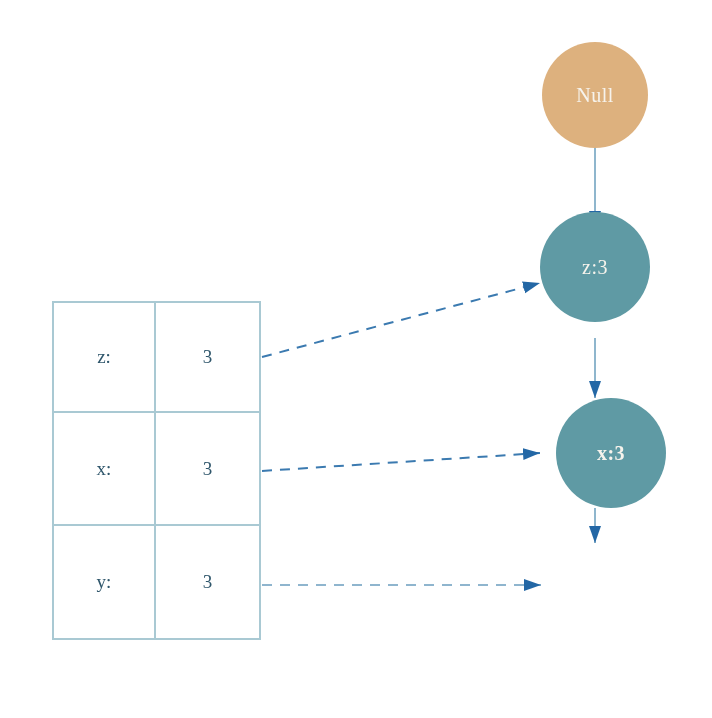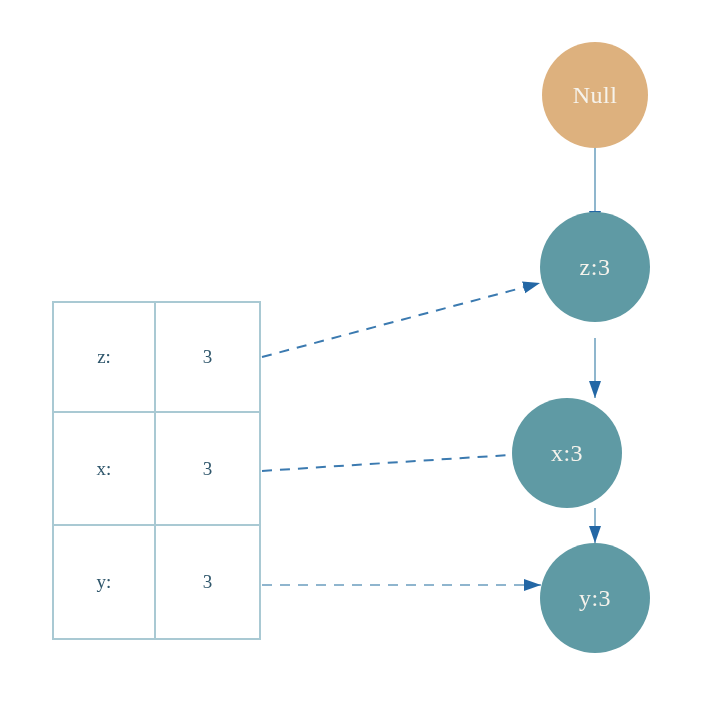--- a/index.html
+++ b/index.html
@@ -19,25 +19,25 @@
     position:relative;width:712px;height:718px;background:var(--background);
     font-family:"Liberation Serif","DejaVu Serif",serif;overflow:hidden;
   }
   svg.edges{position:absolute;left:0;top:0;width:712px;height:718px;}
   .edge-solid{stroke:var(--solid-edge);stroke-width:2;fill:none;}
   .edge-dashed-dark{stroke:var(--dashed-edge-dark);stroke-width:2;fill:none;stroke-dasharray:10 8;}
   .edge-dashed-light{stroke:var(--dashed-edge-light);stroke-width:2;fill:none;stroke-dasharray:10 8;}
   .arrowhead-fill{fill:var(--arrowhead);}
   .node{
     position:absolute;border-radius:50%;display:flex;align-items:center;justify-content:center;
-    color:var(--node-text);font-size:24px;letter-spacing:0.5px;
+    color:var(--node-text);font-size:20px;letter-spacing:0.5px;
   }
   .node-null{left:542px;top:42px;width:106px;height:106px;background:var(--null-node-fill);}
   .node-z{left:540px;top:212px;width:110px;height:110px;background:var(--value-node-fill);}
-  .node-x{left:512px;top:398px;width:110px;height:110px;background:var(--value-node-fill);}
+  .node-x{left:556px;top:398px;width:110px;height:110px;background:var(--value-node-fill);font-weight:bold;}
   .node-y{left:540px;top:543px;width:110px;height:110px;background:var(--value-node-fill);}
   .var-table{
     position:absolute;left:52px;top:301px;display:grid;
     grid-template-columns:102px 103px;grid-template-rows:110px 113px 112px;
     border:2px solid var(--table-border);background:var(--background);
   }
   .cell{
     display:flex;align-items:center;justify-content:center;
     font-size:19px;color:var(--table-text);
   }
@@ -67,23 +67,20 @@
 
   <div class="node node-null">
     <span>Null</span>
   </div>
   <div class="node node-z">
     <span>z:3</span>
   </div>
   <div class="node node-x">
     <span>x:3</span>
   </div>
-  <div class="node node-y">
-    <span>y:3</span>
-  </div>
 
   <div class="var-table">
     <div class="cell cell-key row-divider">z:</div>
     <div class="cell row-divider">3</div>
 
     <div class="cell cell-key row-divider">x:</div>
     <div class="cell row-divider">3</div>
 
     <div class="cell cell-key">y:</div>
     <div class="cell">3</div>

